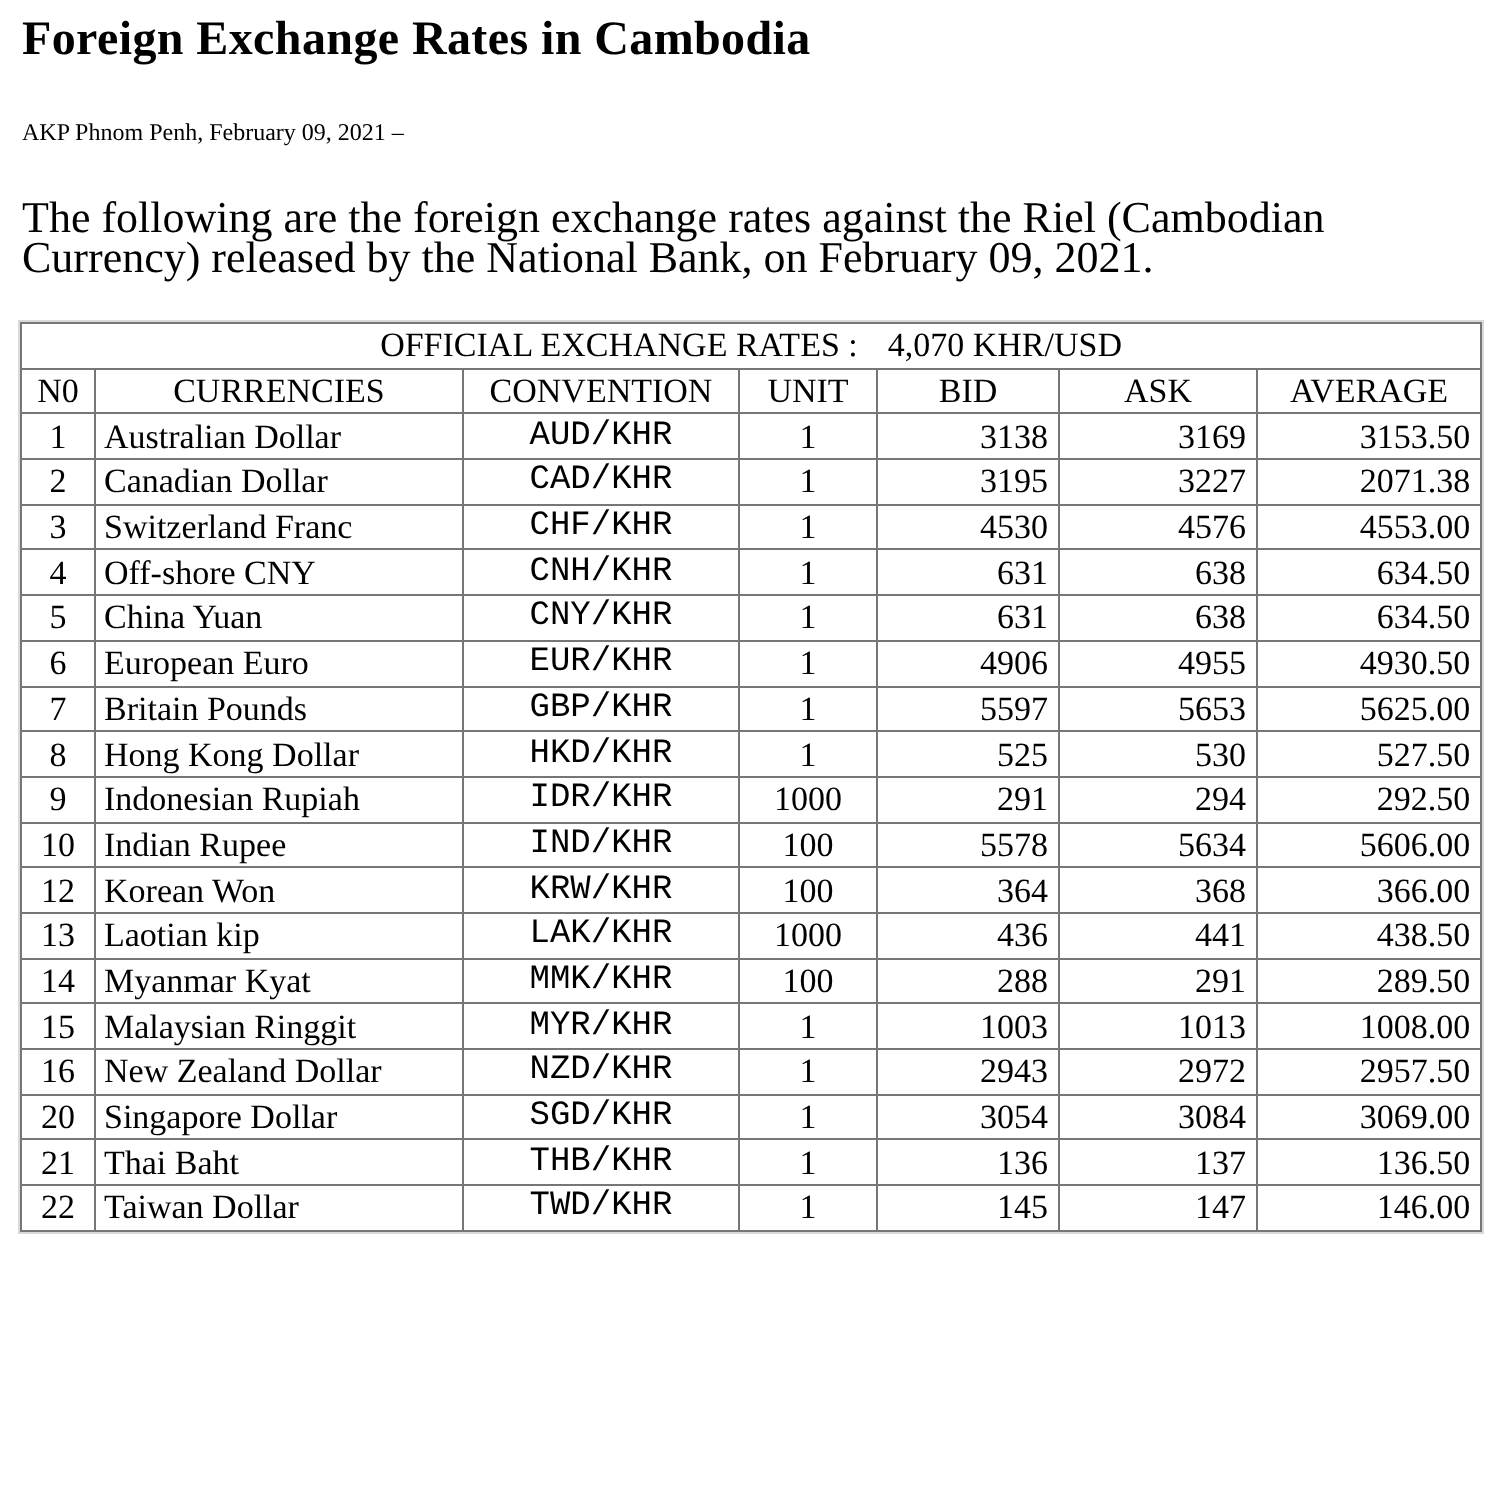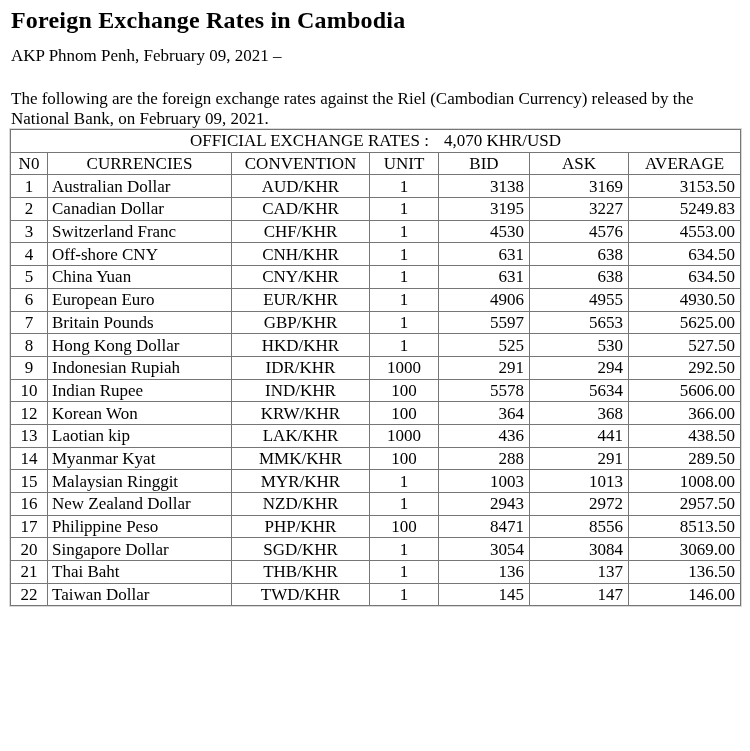--- a/index.html
+++ b/index.html
@@ -20,54 +20,55 @@
     width: 670px;
   }
   .title {
     font-size: 24px;
     font-weight: bold;
     margin: 0;
     line-height: 29px;
     letter-spacing: 0.2px;
   }
   .byline {
-    font-size: 17px;
-    margin: 11px 0 0 0;
+    font-size: 12px;
+    margin: 21px 0 0 0;
     line-height: 20px;
   }
   .intro {
-    font-size: 17px;
+    font-size: 22px;
     margin: 23px 0 0 0;
     line-height: 20px;
     width: 729px;
   }
   table.rates {
     border-collapse: collapse;
     table-layout: fixed;
     width: 730px;
+    margin-top: 22px;
     margin-left: -1px;
     outline: 1px solid #d9d9d9;
   }
   table.rates th, table.rates td {
     border: 1px solid #767676;
     font-size: 17px;
     font-weight: normal;
     height: 22.7px;
     line-height: 21px;
     padding: 0 5px;
     white-space: pre;
     overflow: hidden;
     box-sizing: border-box;
   }
   table.rates th { text-align: center; }
   .caption-cell { text-align: left; padding-left: 4px; }
   .caption-cell .rate { margin-left: 15px; }
   table.rates td:nth-child(1) { text-align: center; }
   table.rates td:nth-child(2) { text-align: left; padding-left: 4px; }
-  table.rates td:nth-child(3) { text-align: center; }
+  table.rates td:nth-child(3) { text-align: center; font-family: Liberation Mono, monospace; }
   table.rates td:nth-child(4) { text-align: center; }
   table.rates td:nth-child(5),
   table.rates td:nth-child(6),
   table.rates td:nth-child(7) { text-align: right; padding-right: 5px; }
 </style>
 </head>
 <body>
 
 <div class="page">
   <h1 class="title">Foreign Exchange Rates in Cambodia</h1>
@@ -108,21 +109,21 @@
     <td>3169</td>
     <td>3153.50</td>
   </tr>
         <tr>
     <td>2</td>
     <td>Canadian Dollar</td>
     <td>CAD/KHR</td>
     <td>1</td>
     <td>3195</td>
     <td>3227</td>
-    <td>5249.83</td>
+    <td>2071.38</td>
   </tr>
         <tr>
     <td>3</td>
     <td>Switzerland Franc</td>
     <td>CHF/KHR</td>
     <td>1</td>
     <td>4530</td>
     <td>4576</td>
     <td>4553.00</td>
   </tr>
@@ -228,29 +229,20 @@
         <tr>
     <td>16</td>
     <td>New Zealand Dollar</td>
     <td>NZD/KHR</td>
     <td>1</td>
     <td>2943</td>
     <td>2972</td>
     <td>2957.50</td>
   </tr>
         <tr>
-    <td>17</td>
-    <td>Philippine Peso</td>
-    <td>PHP/KHR</td>
-    <td>100</td>
-    <td>8471</td>
-    <td>8556</td>
-    <td>8513.50</td>
-  </tr>
-        <tr>
     <td>20</td>
     <td>Singapore Dollar</td>
     <td>SGD/KHR</td>
     <td>1</td>
     <td>3054</td>
     <td>3084</td>
     <td>3069.00</td>
   </tr>
         <tr>
     <td>21</td>

